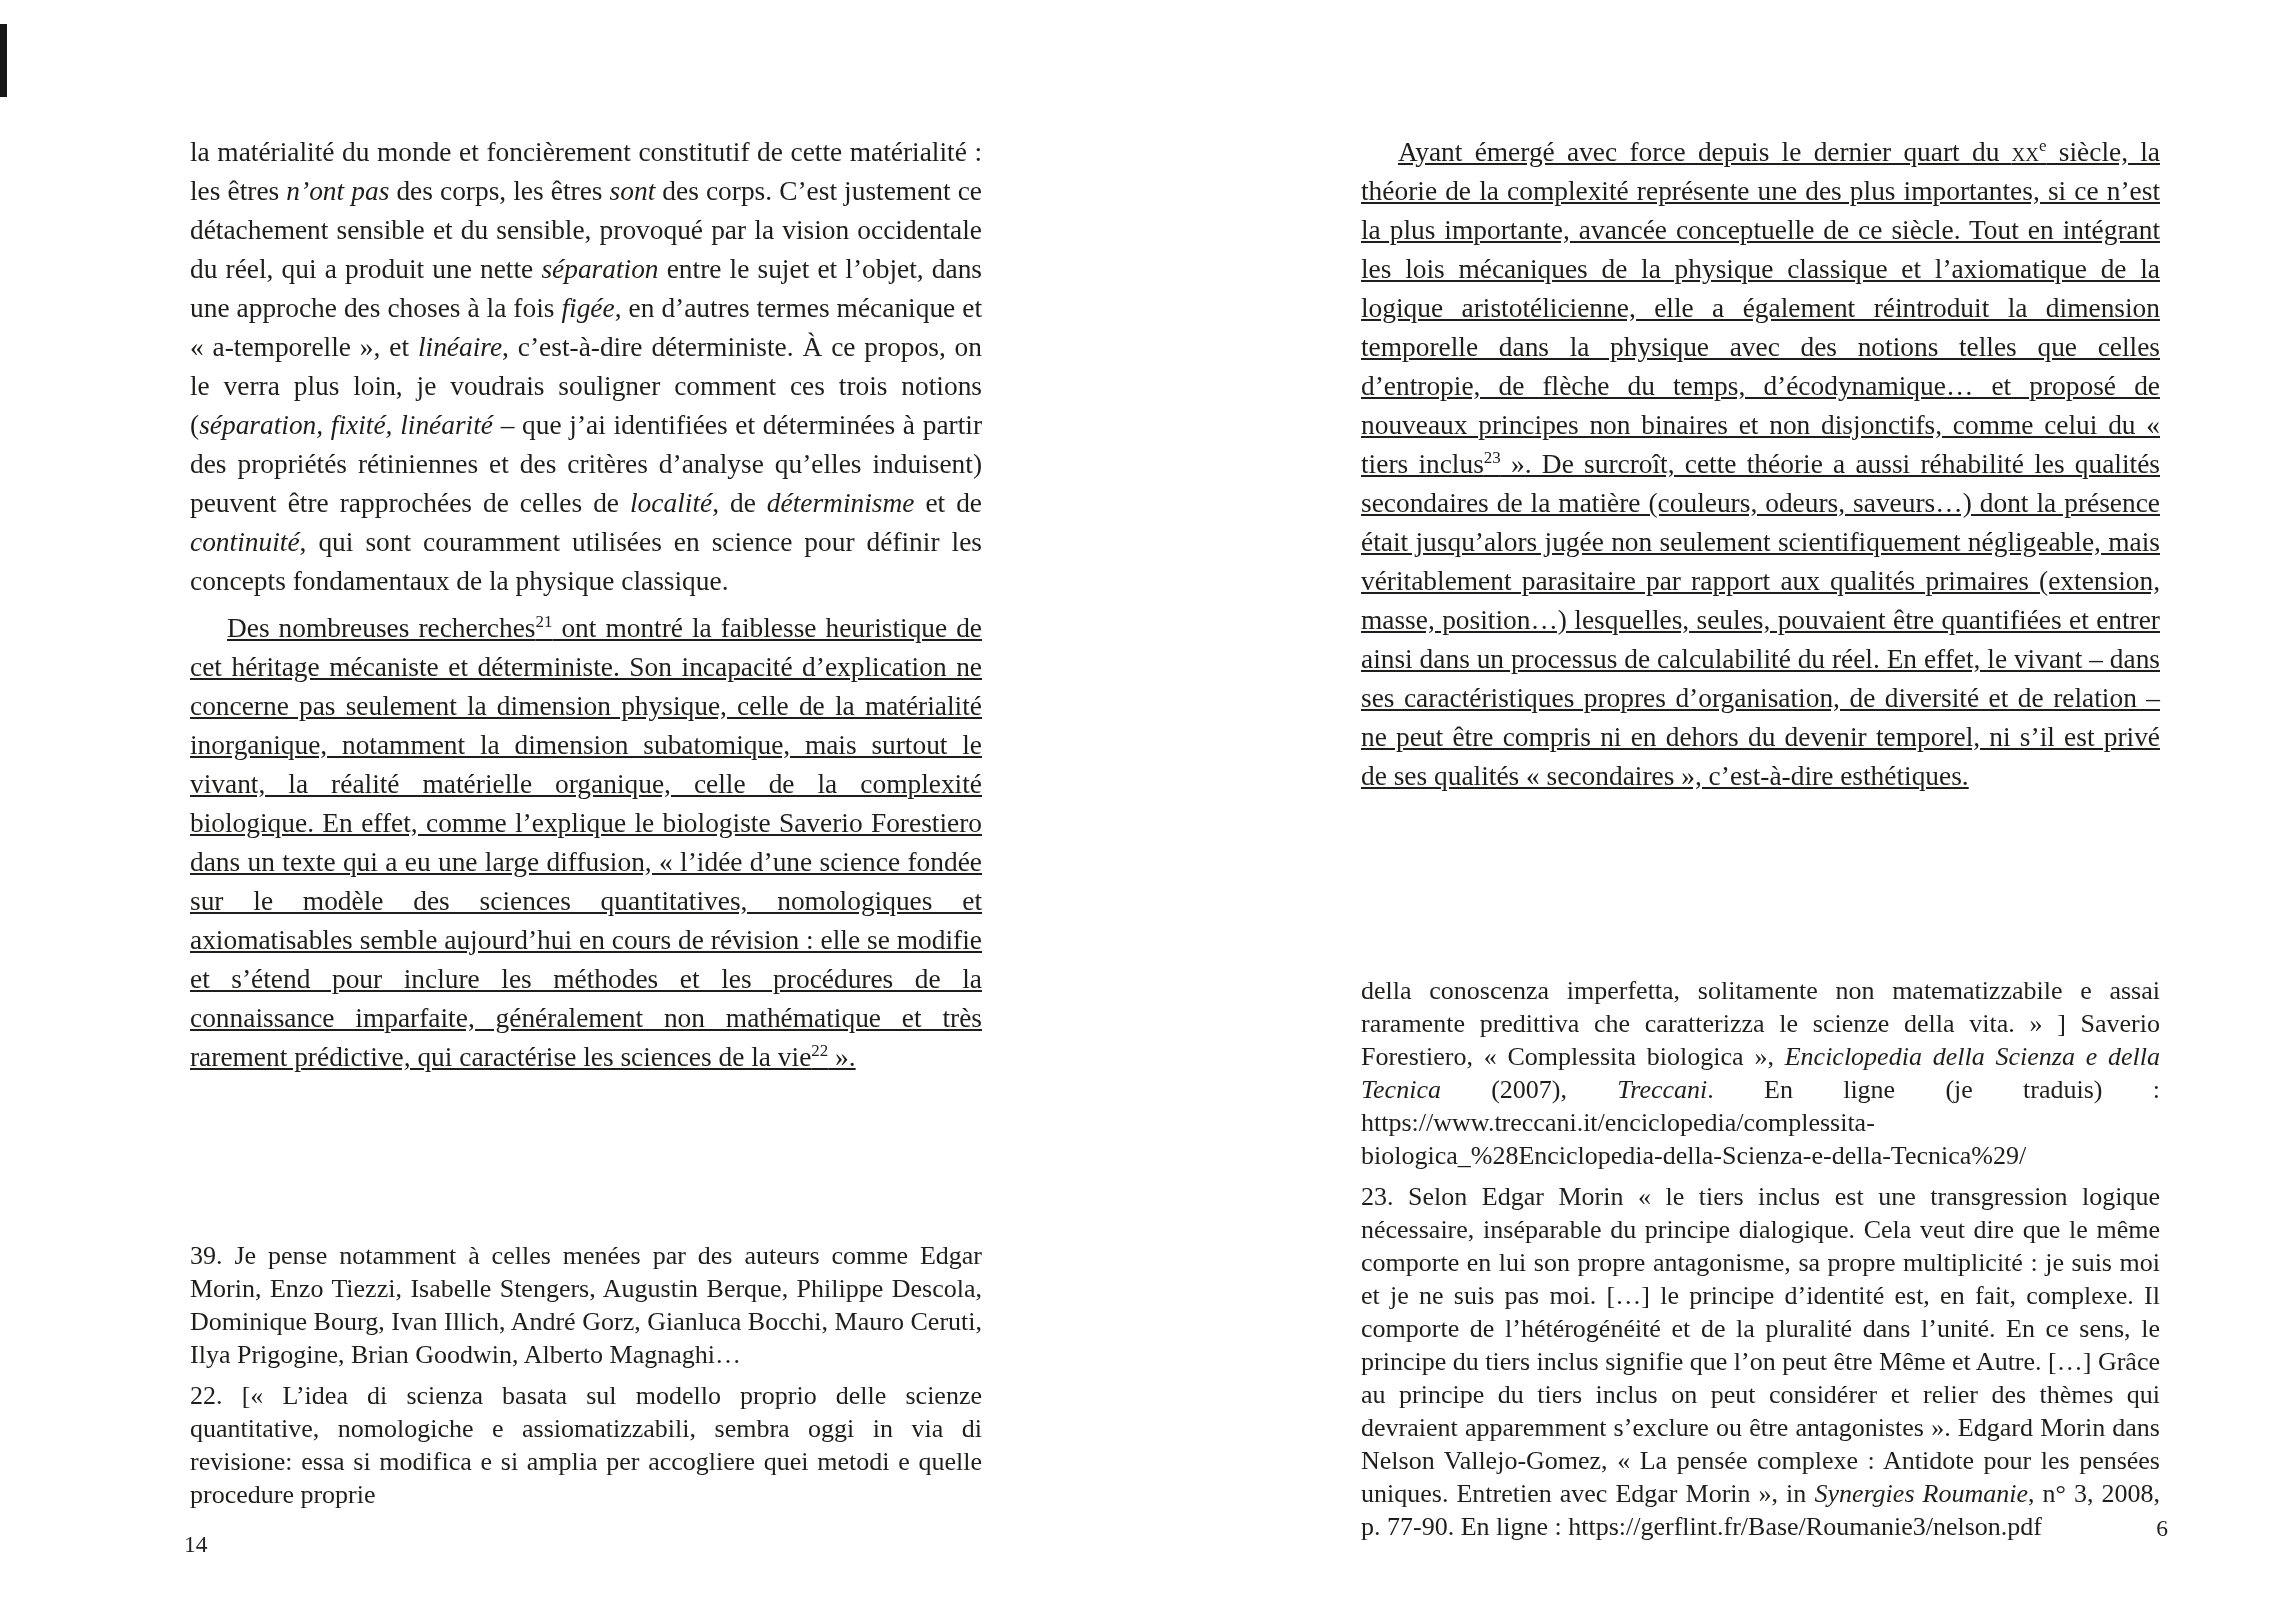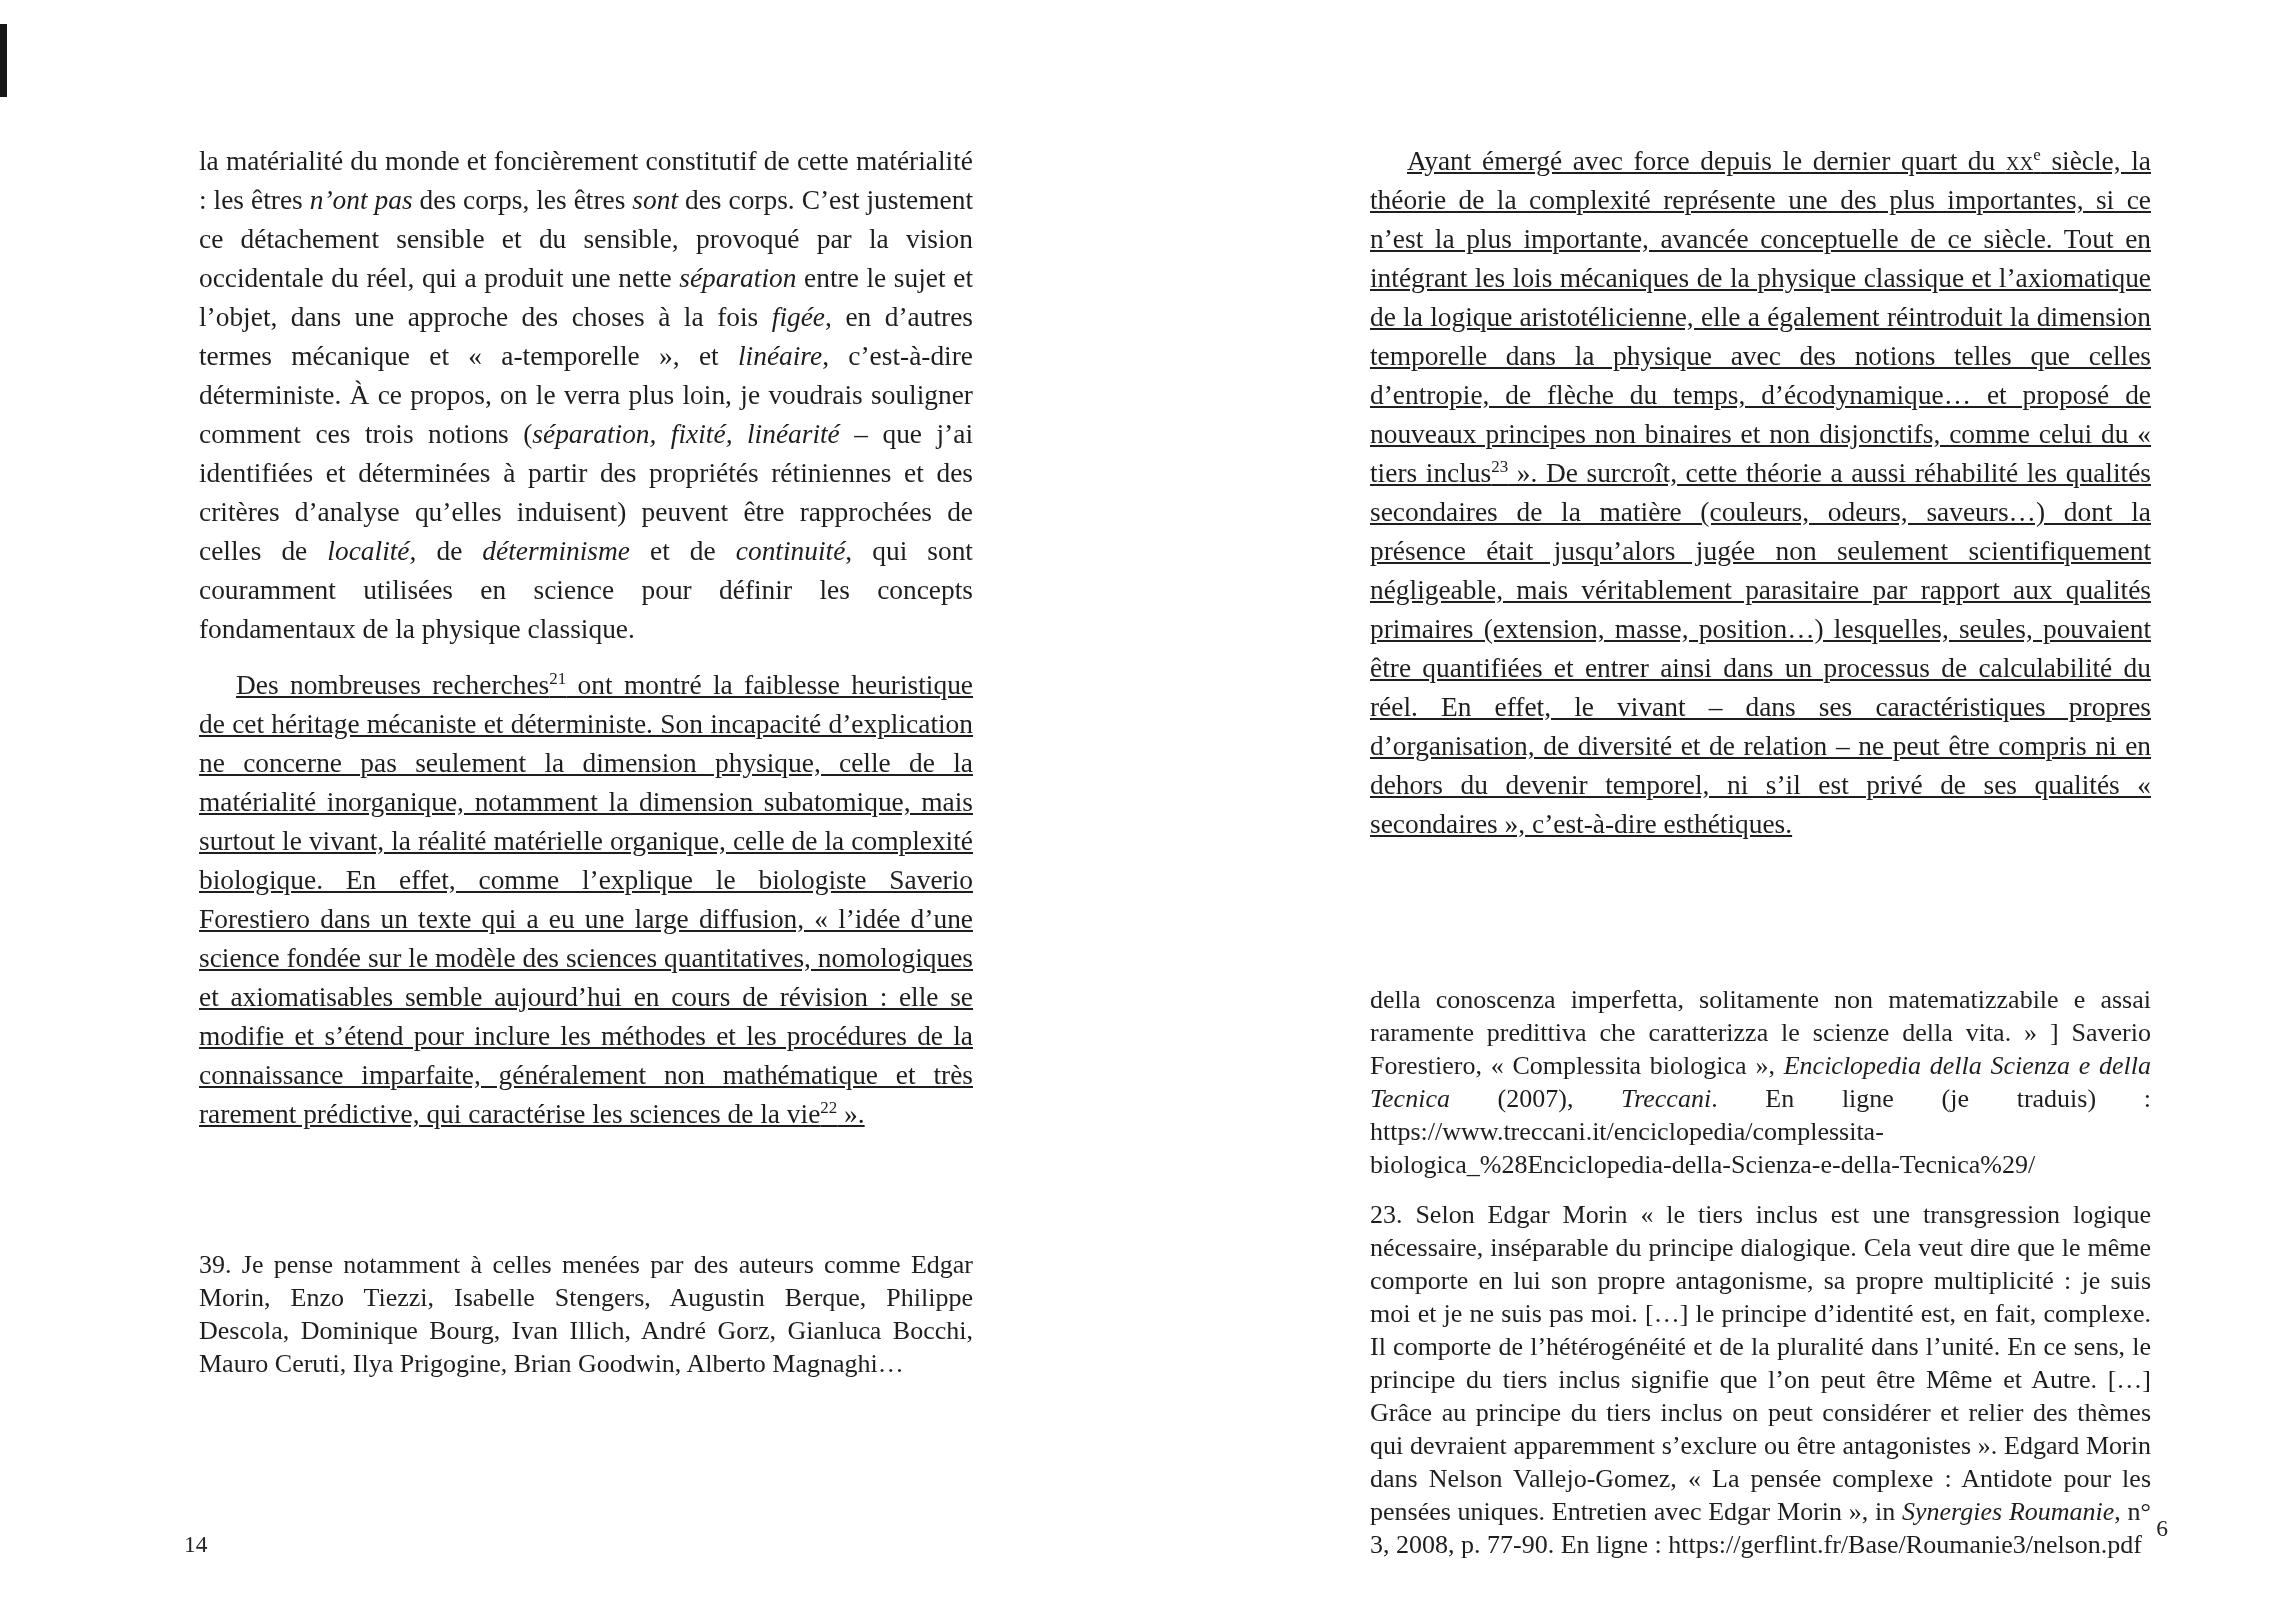--- a/index.html
+++ b/index.html
@@ -36,21 +36,21 @@
   .footnotes {
     position: absolute;
     text-align: justify;
     font-size: 26px;
     line-height: 33px;
     hyphens: auto;
   }
   #foot-left  { left: 182px;  top: 1231px; width: 808px; }
   #foot-right { left: 1353px; top: 966px;  width: 815px; }
   .footnotes p { overflow-wrap: break-word; }
-  p { margin: 17px; }
+  p { margin: 8px; }
   .indent { text-indent: 37px; text-decoration: underline; }
   .it { font-style: italic; }
   .sc { font-variant: small-caps; }
   sup { font-size: 0.62em; line-height: 0; vertical-align: super; }
   .page-number {
     position: absolute;
     font-size: 23.5px;
     color: #242424;
   }
   #pn-left  { left: 184px;  top: 1531px; }
@@ -63,20 +63,21 @@
 
   <div class="edge-artifact"></div>
 
   <section>
     <div id="body-left" class="body-text">
         <p><span>la matérialité du monde et foncièrement constitutif de cette matérialité : les êtres </span><span class="it">n’ont pas</span><span> des corps, les êtres </span><span class="it">sont</span><span> des corps. C’est justement ce détachement sensible et du sensible, provoqué par la vision occidentale du réel, qui a produit une nette </span><span class="it">séparation</span><span> entre le sujet et l’objet, dans une approche des choses à la fois </span><span class="it">figée</span><span>, en d’autres termes mécanique et « a-temporelle », et </span><span class="it">linéaire</span><span>, c’est-à-dire déterministe. À ce propos, on le verra plus loin, je voudrais souligner comment ces trois notions (</span><span class="it">séparation, fixité, linéarité</span><span> – que j’ai identifiées et déterminées à partir des propriétés rétiniennes et des critères d’analyse qu’elles induisent) peuvent être rapprochées de celles de </span><span class="it">localité</span><span>, de </span><span class="it">déterminisme</span><span> et de </span><span class="it">continuité</span><span>, qui sont couramment utilisées en science pour définir les concepts fondamentaux de la physique classique.</span></p>
         <p class="indent"><span>Des nombreuses recherches</span><sup>21</sup><span> ont montré la faiblesse heuristique de cet héritage mécaniste et déterministe. Son incapacité d’explication ne concerne pas seulement la dimension physique, celle de la matérialité inorganique, notamment la dimension subatomique, mais surtout le vivant, la réalité matérielle organique, celle de la complexité biologique. En effet, comme l’explique le biologiste Saverio Forestiero dans un texte qui a eu une large diffusion, « l’idée d’une science fondée sur le modèle des sciences quantitatives, nomologiques et axiomatisables semble aujourd’hui en cours de révision : elle se modifie et s’étend pour inclure les méthodes et les procédures de la connaissance imparfaite, généralement non mathématique et très rarement prédictive, qui caractérise les sciences de la vie</span><sup>22</sup><span> ».</span></p>
       </div>
     <div id="foot-left" class="footnotes">
         <p><span>39. Je pense notamment à celles menées par des auteurs comme Edgar Morin, Enzo Tiezzi, Isabelle Stengers, Augustin Berque, Philippe Descola, Dominique Bourg, Ivan Illich, André Gorz, Gianluca Bocchi, Mauro Ceruti, Ilya Prigogine, Brian Goodwin, Alberto Magnaghi…</span></p>
+        <p><span>22. [« L’idea di scienza basata sul modello proprio delle scienze quantitative, nomologiche e assiomatizzabili, sembra oggi in via di revisione: essa si modifica e si amplia per accogliere quei metodi e quelle procedure proprie</span></p>
       </div>
     <div id="pn-left" class="page-number">14</div>
   </section>
 
   <section>
     <div id="body-right" class="body-text">
         <p class="indent"><span>Ayant émergé avec force depuis le dernier quart du </span><span class="sc">xx</span><sup>e</sup><span> siècle, la théorie de la complexité représente une des plus importantes, si ce n’est la plus importante, avancée conceptuelle de ce siècle. Tout en intégrant les lois mécaniques de la physique classique et l’axiomatique de la logique aristotélicienne, elle a également réintroduit la dimension temporelle dans la physique avec des notions telles que celles d’entropie, de flèche du temps, d’écodynamique… et proposé de nouveaux principes non binaires et non disjonctifs, comme celui du « tiers inclus</span><sup>23</sup><span> ». De surcroît, cette théorie a aussi réhabilité les qualités secondaires de la matière (couleurs, odeurs, saveurs…) dont la présence était jusqu’alors jugée non seulement scientifiquement négligeable, mais véritablement parasitaire par rapport aux qualités primaires (extension, masse, position…) lesquelles, seules, pouvaient être quantifiées et entrer ainsi dans un processus de calculabilité du réel. En effet, le vivant – dans ses caractéristiques propres d’organisation, de diversité et de relation – ne peut être compris ni en dehors du devenir temporel, ni s’il est privé de ses qualités « secondaires », c’est-à-dire esthétiques.</span></p>
       </div>
     <div id="foot-right" class="footnotes">
         <p><span>della conoscenza imperfetta, solitamente non matematizzabile e assai raramente predittiva che caratterizza le scienze della vita. » ] Saverio Forestiero, « Complessita biologica », </span><span class="it">Enciclopedia della Scienza e della Tecnica</span><span> (2007), </span><span class="it">Treccani</span><span>. En ligne (je traduis) : https://www.treccani.it/enciclopedia/complessita-biologica_%28Enciclopedia-della-Scienza-e-della-Tecnica%29/</span></p>

